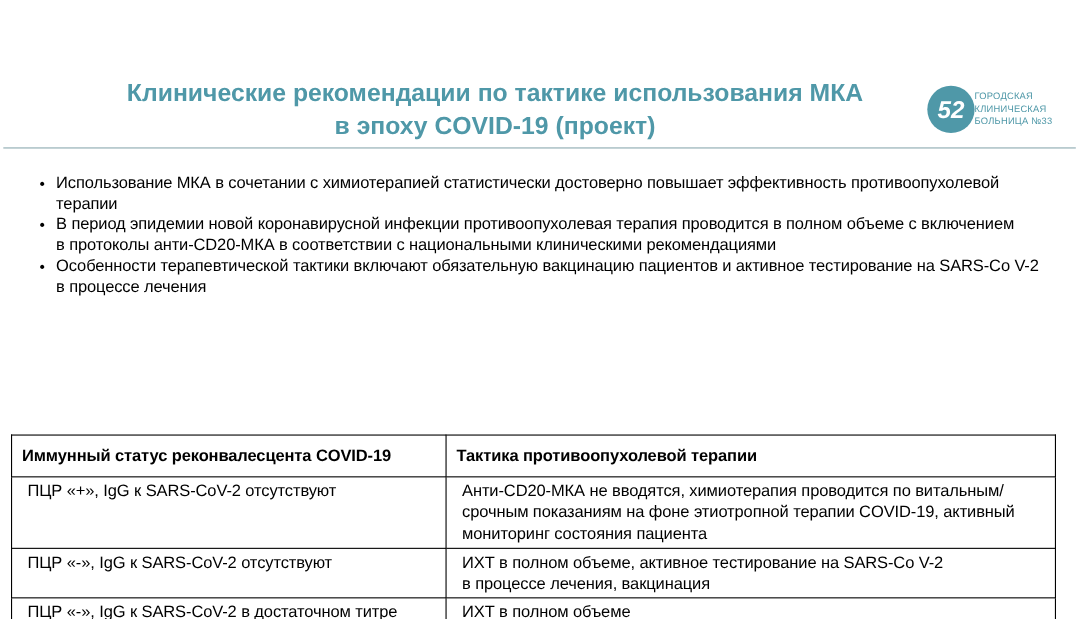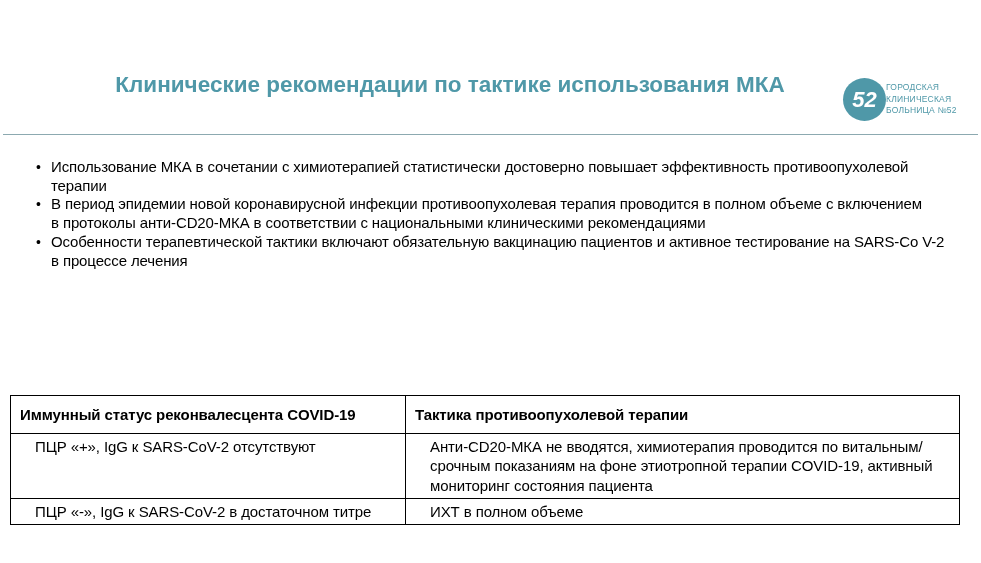--- a/index.html
+++ b/index.html
@@ -31,46 +31,47 @@
     font-size:15px;line-height:18.7px;letter-spacing:-0.12px;
   }
   .bullets li{position:relative;padding-left:17px;white-space:pre-line;margin:0;}
   .bullets li::before{content:"\2022";position:absolute;left:2px;top:0;font-size:14px;}
   .status-table{
     position:absolute;top:356px;left:10px;width:950px;border-collapse:collapse;
     font-size:15px;line-height:19.3px;table-layout:fixed;letter-spacing:-0.1px;
   }
   .status-table col.c1{width:395px;}
   .status-table th,.status-table td{
-    border:1.6px solid #000;text-align:left;padding:3px 24px;white-space:pre-line;
+    border:1.6px solid #000;text-align:left;padding:3px 14px;white-space:pre-line;
     vertical-align:top;overflow:hidden;
   }
   .status-table th{font-weight:bold;height:29px;vertical-align:middle;padding:4px 9px;}
   .footer{
     position:absolute;top:530px;right:31px;font-size:12.5px;
     font-weight:bold;font-style:italic;color:#000;
   }
 </style>
 </head>
 <body>
 
 <div class="slide">
 
   <div class="title">
     <div>Клинические рекомендации по тактике использования МКА</div>
+    <div>в эпоху COVID-19 (проект)</div>
   </div>
 
   <div class="logo">
     <div class="logo-circle">
       <span>52</span>
     </div>
     <div class="logo-text">
       <div>ГОРОДСКАЯ</div>
       <div>КЛИНИЧЕСКАЯ</div>
-      <div>БОЛЬНИЦА №52</div>
+      <div>БОЛЬНИЦА №33</div>
     </div>
   </div>
 
   <hr class="rule">
 
   <ul class="bullets">
     <li>Использование МКА в сочетании с химиотерапией статистически достоверно повышает эффективность противоопухолевой
 терапии</li>
     <li>В период эпидемии новой коронавирусной инфекции противоопухолевая терапия проводится в полном объеме с включением
 в протоколы анти-CD20-МКА в соответствии с национальными клиническими рекомендациями</li>
@@ -90,20 +91,25 @@
       </tr>
     </thead>
     <tbody>
       <tr>
         <td>ПЦР «+», IgG к SARS-CoV-2 отсутствуют</td>
         <td>Анти-CD20-МКА не вводятся, химиотерапия проводится по витальным/
 срочным показаниям на фоне этиотропной терапии COVID-19, активный
 мониторинг состояния пациента</td>
       </tr>
       <tr>
+        <td>ПЦР «-», IgG к SARS-CoV-2 отсутствуют</td>
+        <td>ИХТ в полном объеме, активное тестирование на SARS-Co V-2
+в процессе лечения, вакцинация</td>
+      </tr>
+      <tr>
         <td>ПЦР «-», IgG к SARS-CoV-2 в достаточном титре</td>
         <td>ИХТ в полном объеме</td>
       </tr>
     </tbody>
   </table>
 
 
 </div>
 
 </body></html>

